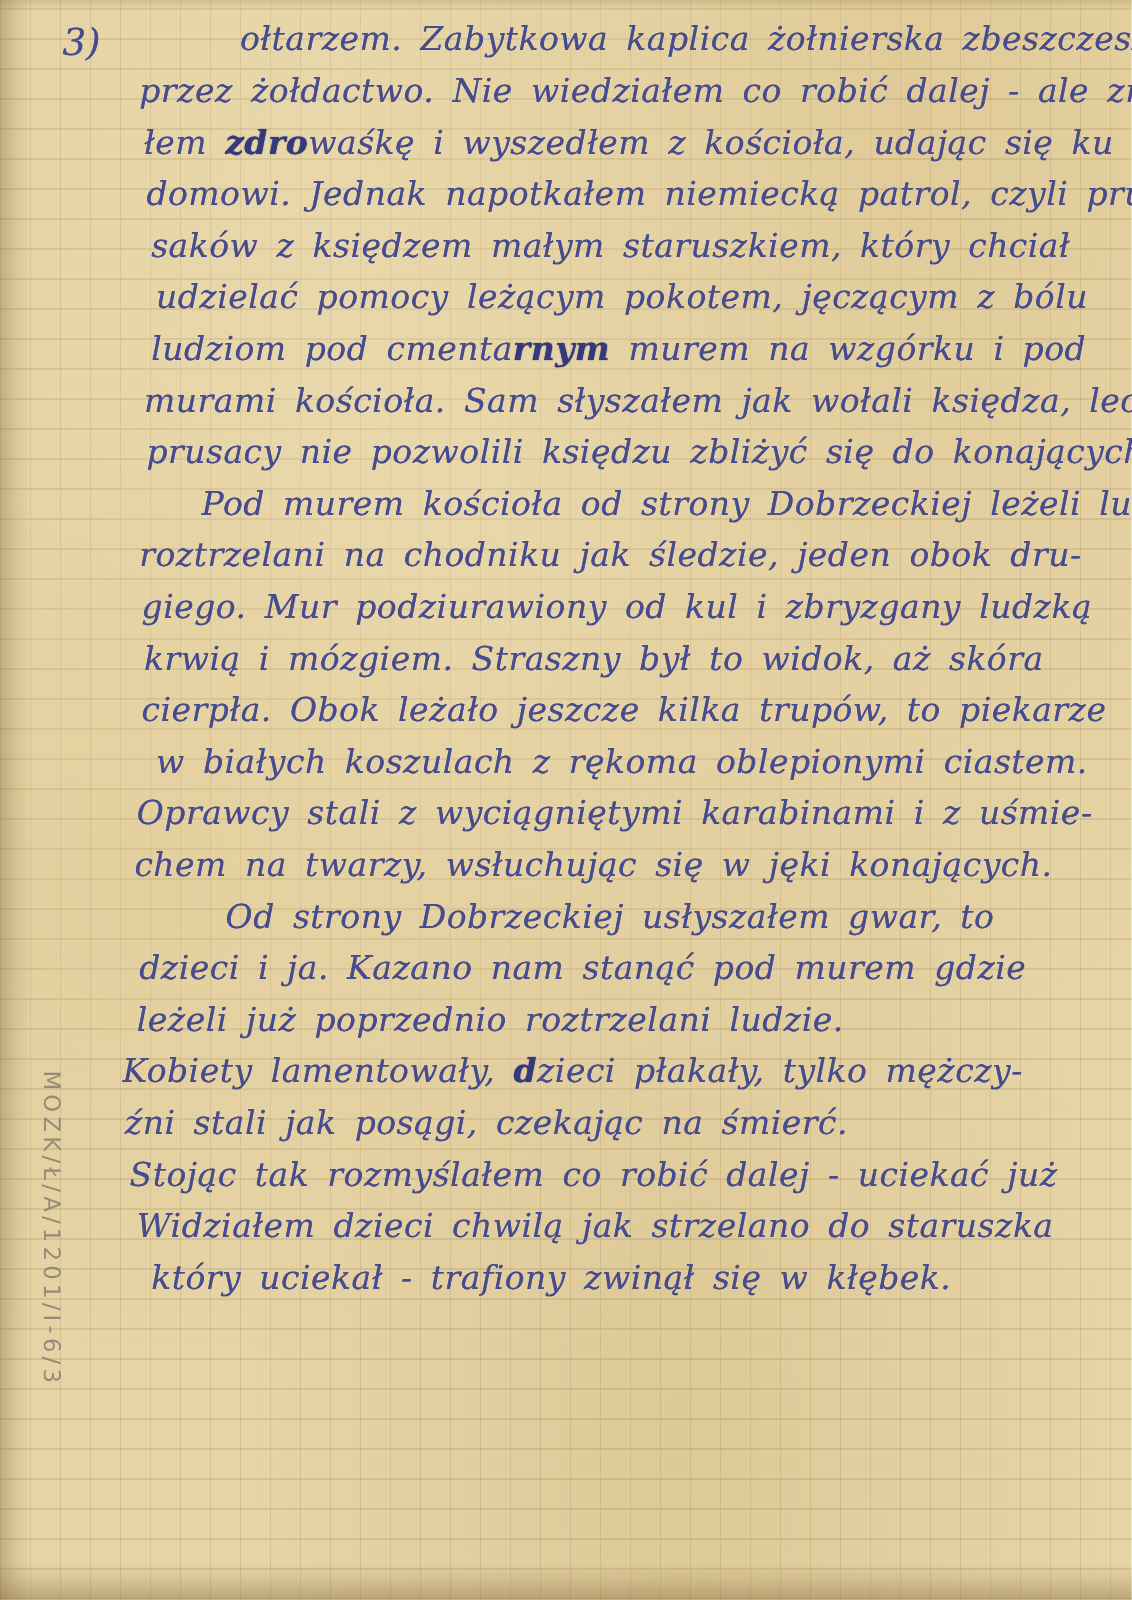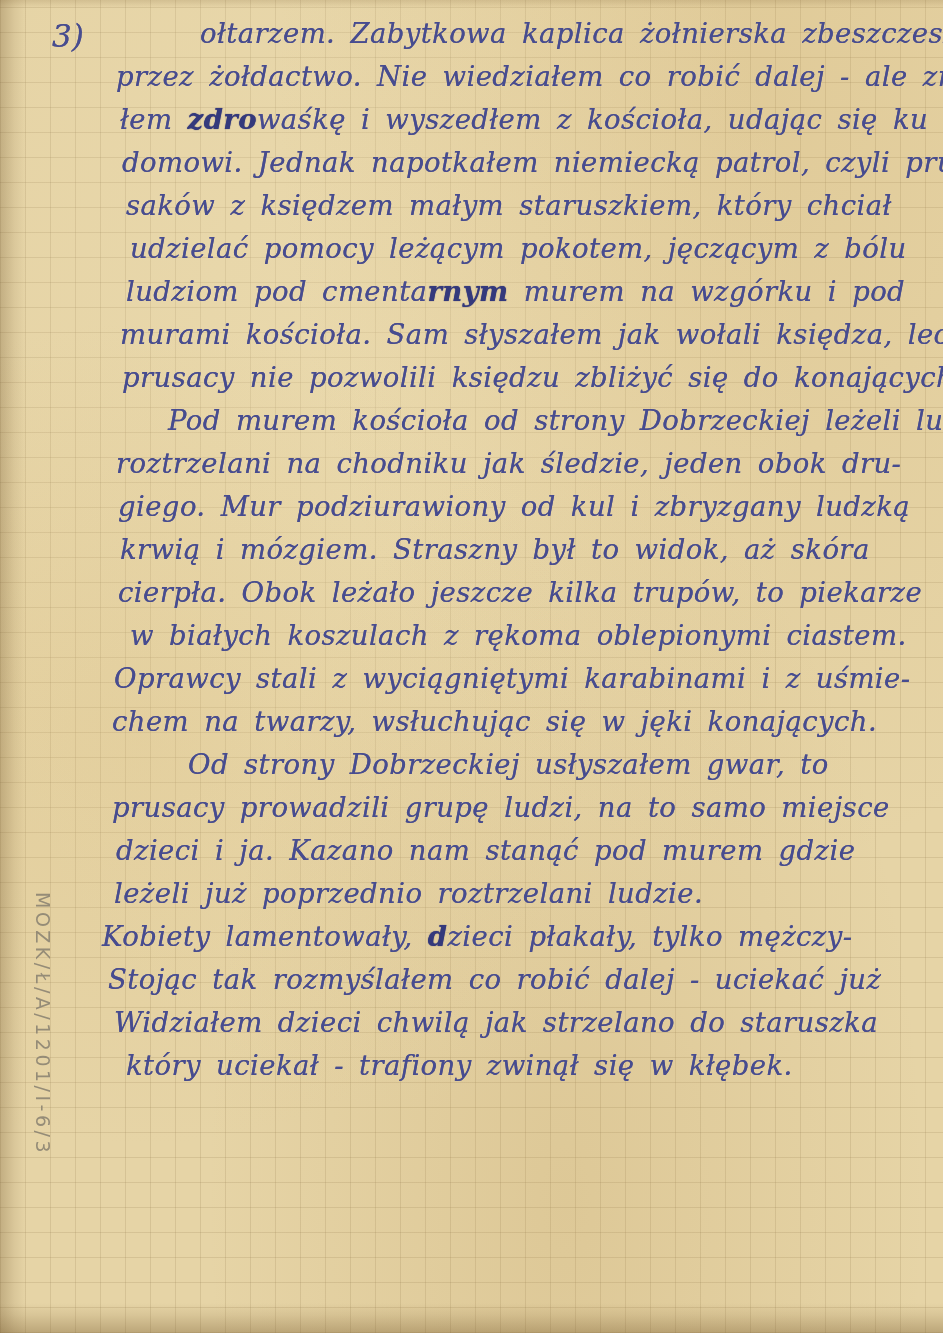--- a/index.html
+++ b/index.html
@@ -108,21 +108,21 @@
     <div class="line m9"><span>prusacy nie pozwolili księdzu zbliżyć się do konających</span></div>
     <div class="line m11"><span>Pod murem kościoła od strony Dobrzeckiej leżeli ludzie</span></div>
     <div class="line m12"><span>roztrzelani na chodniku jak śledzie, jeden obok dru-</span></div>
     <div class="line m13"><span>giego. Mur podziurawiony od kul i zbryzgany ludzką</span></div>
     <div class="line m14"><span>krwią i mózgiem. Straszny był to widok, aż skóra</span></div>
     <div class="line m15"><span>cierpła. Obok leżało jeszcze kilka trupów, to piekarze</span></div>
     <div class="line m16"><span>w białych koszulach z rękoma oblepionymi ciastem.</span></div>
     <div class="line m17"><span>Oprawcy stali z wyciągniętymi karabinami i z uśmie-</span></div>
     <div class="line m18"><span>chem na twarzy, wsłuchując się w jęki konających.</span></div>
     <div class="line m19"><span>Od strony Dobrzeckiej usłyszałem gwar, to</span></div>
-    <div class="line m20"><span>prusacy prowadzili grupę ludzi, na to samo miejsce</span></div>
     <div class="line m22"><span>dzieci i ja.  Kazano nam stanąć pod murem gdzie</span></div>
     <div class="line m23"><span>leżeli już poprzednio roztrzelani ludzie.</span></div>
     <div class="line m24"><span>Kobiety lamentowały, </span><span class="overwrite">d</span><span>zieci płakały, tylko mężczy-</span></div>
+    <div class="line m25"><span>źni stali jak posągi, czekając na śmierć.</span></div>
     <div class="line m26"><span>Stojąc tak rozmyślałem co robić dalej - uciekać już</span></div>
     <div class="line m28"><span>Widziałem dzieci chwilą jak strzelano do staruszka</span></div>
     <div class="line m29"><span>który uciekał - trafiony zwinął się w kłębek.</span></div>
   </div>
 </div>
 
 </body></html>

